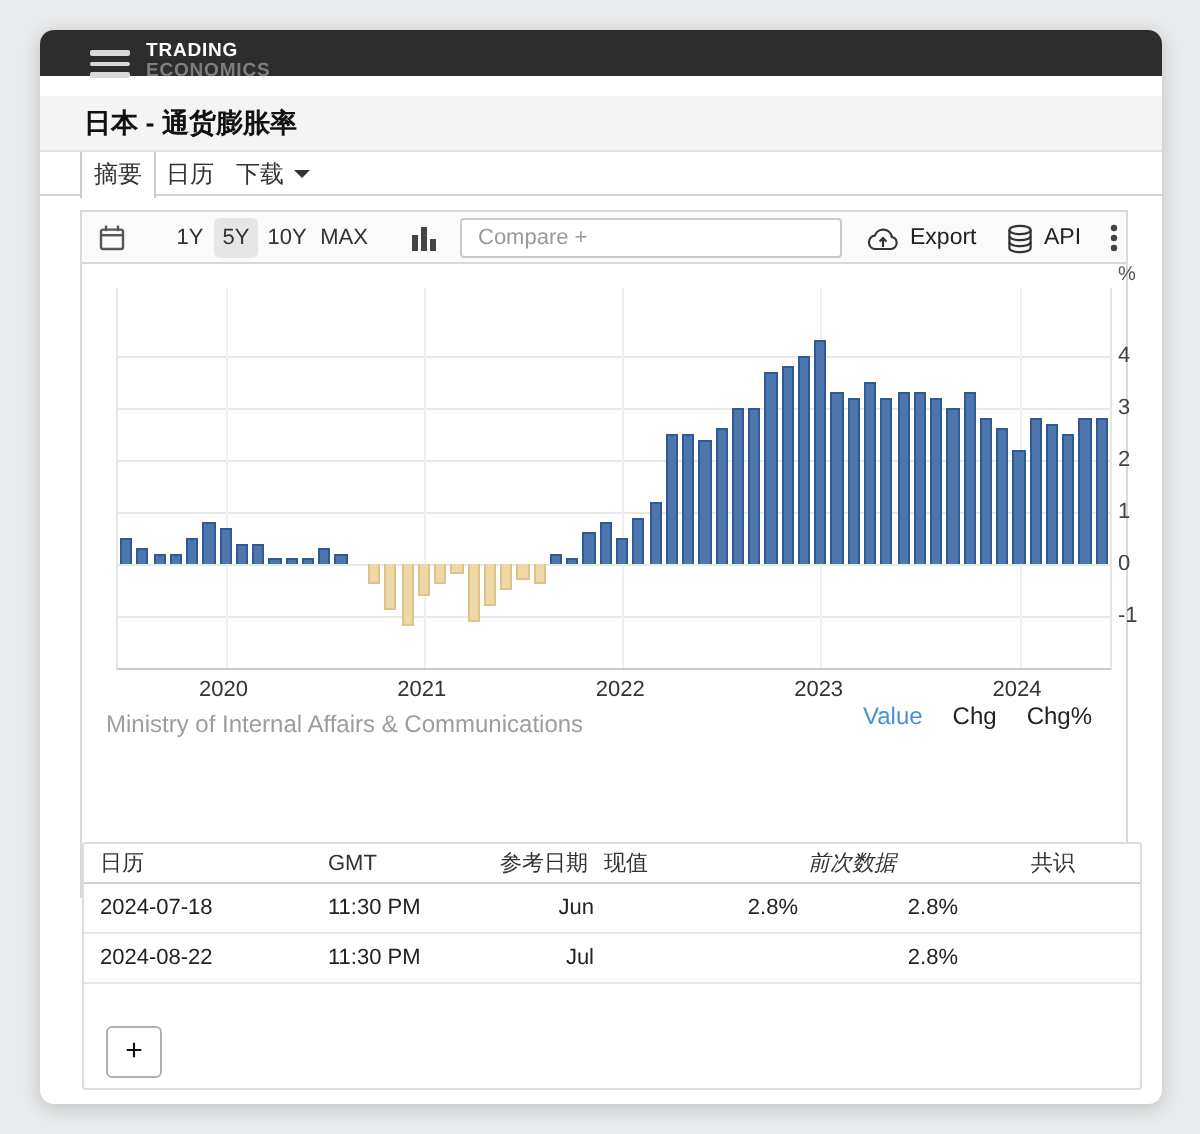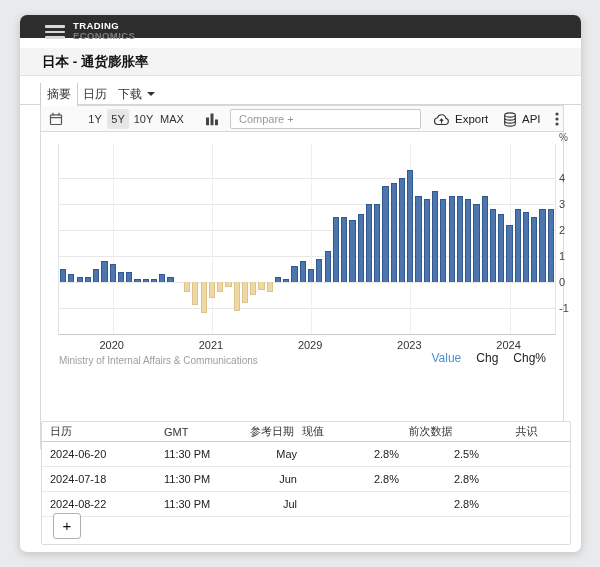--- a/index.html
+++ b/index.html
@@ -26,21 +26,21 @@
   .logo .l1{color:#ffffff;}
   .logo .l2{color:#7e7e7e;}
   
   .titlebar{
     position:absolute;left:0;top:33px;width:100%;height:27px;
     background:#f4f4f4;border-bottom:1px solid #e2e2e2;
     display:flex;align-items:center;
   }
   .titlebar .t{padding-left:22px;font-size:13.5px;font-weight:bold;color:#111;}
   
-  .tabsrow{position:absolute;left:0;top:68px;width:100%;height:22px;text-align:center;}
+  .tabsrow{position:absolute;left:0;top:61px;width:100%;height:22px;text-align:center;}
   .tabsrow .bline{position:absolute;left:0;bottom:0;width:100%;height:1px;background:#d5d5d5;}
   .tab{position:absolute;top:0;height:22px;display:flex;align-items:center;font-size:12px;color:#333;cursor:pointer;}
   .tab.active{
     background:#fff;border-left:1px solid #ccc;border-right:1px solid #ccc;
     height:23px;z-index:2;justify-content:center;
   }
   .caret{display:inline-block;width:0;height:0;border-left:4px solid transparent;border-right:4px solid transparent;border-top:4px solid #333;margin-left:5px;}
   
   .chartbox{
     position:absolute;left:20px;top:90px;width:524px;height:344px;
@@ -68,39 +68,39 @@
     box-sizing:content-box;
   }
   .hgrid{position:absolute;left:0;width:100%;height:1px;background:#e8e8e8;}
   .vgrid{position:absolute;top:0;width:1px;height:100%;background:#efefef;}
   .bar{position:absolute;box-sizing:border-box;}
   .bar.pos{background:#4e76ae;border:1px solid #30598f;border-bottom:none;}
   .bar.neg{background:#eed8a6;border:1px solid #ddc28c;border-top:none;}
   .ylab{position:absolute;left:518px;width:26px;font-size:11px;color:#444;}
   .xlab{position:absolute;width:44px;text-align:center;font-size:11px;color:#333;top:233px;}
   .pct{position:absolute;left:518px;top:26px;font-size:10px;color:#555;}
-  .srcrow{position:absolute;left:18px;top:249px;font-size:10px;color:#9d9d9d;}
+  .srcrow{position:absolute;left:12px;top:249px;font-size:12px;color:#9d9d9d;}
   .linksrow{position:absolute;right:17px;top:245px;display:flex;gap:15px;font-size:12px;color:#222;}
   .linksrow .lnk{cursor:pointer;}
   .linksrow .lnk.active{color:#4a90d2;}
   .feedback{position:absolute;right:4px;bottom:3px;font-size:8px;color:#555;cursor:pointer;}
   
   .tablebox{
     position:absolute;left:21px;top:406px;width:530px;height:124px;
     border:1px solid #dcdcdc;border-radius:2px;box-sizing:border-box;background:#fff;
   }
   table.cal{border-collapse:collapse;width:100%;table-layout:fixed;font-size:11px;color:#222;}
   table.cal th{font-weight:normal;color:#333;height:17px;border-bottom:1px solid #cfcfcf;}
   table.cal td{height:22px;border-bottom:1px solid #e8e8e8;}
   .al{text-align:left;padding-left:8px;}
   .ar{text-align:right;padding-right:4px;}
   .ac{text-align:center;}
   th.hr3{text-align:right;padding-right:7px;}
   th.hr4{text-align:left;padding-right:21px;}
-  th.hr5{text-align:center;padding-right:26px;}
+  th.hr5{text-align:left;padding-right:26px;font-style:italic;}
   .plusrow{position:absolute;left:0;bottom:0;width:100%;height:37px;display:flex;align-items:center;}
   .plusbtn{
     margin-left:11px;width:26px;height:24px;border:1px solid #b0b0b0;border-radius:3px;
     background:#fff;font-size:15px;color:#111;display:flex;align-items:center;justify-content:center;cursor:pointer;
   }
   svg{display:block;}
 </style>
 </head>
 <body>
 
@@ -255,21 +255,21 @@
       </div>
     <div id="axes">
         <div class="ylab" style="top: 196px;">-1</div>
         <div class="ylab" style="top: 170px;">0</div>
         <div class="ylab" style="top: 144px;">1</div>
         <div class="ylab" style="top: 118px;">2</div>
         <div class="ylab" style="top: 92px;">3</div>
         <div class="ylab" style="top: 66px;">4</div>
         <div class="xlab" style="left: 48.7333px;">2020</div>
         <div class="xlab" style="left: 147.933px;">2021</div>
-        <div class="xlab" style="left: 247.133px;">2029</div>
+        <div class="xlab" style="left: 247.133px;">2022</div>
         <div class="xlab" style="left: 346.333px;">2023</div>
         <div class="xlab" style="left: 445.533px;">2024</div>
       </div>
 
     <div class="srcrow">Ministry of Internal Affairs &amp; Communications</div>
     <div class="linksrow" id="chartlinks">
         <span class="lnk active">Value</span>
         <span class="lnk">Chg</span>
         <span class="lnk">Chg%</span>
       </div>
@@ -291,28 +291,20 @@
             <th class="al">日历</th>
             <th class="al">GMT</th>
             <th class="hr3">参考日期</th>
             <th class="hr4">现值</th>
             <th class="hr5">前次数据</th>
             <th class="ac">共识</th>
           </tr>
         </thead>
       <tbody id="tbody">
           <tr>
-            <td class="al">2024-06-20</td>
-            <td class="al">11:30 PM</td>
-            <td class="ar">May</td>
-            <td class="ar">2.8%</td>
-            <td class="ar">2.5%</td>
-            <td class="ac"></td>
-          </tr>
-          <tr>
             <td class="al">2024-07-18</td>
             <td class="al">11:30 PM</td>
             <td class="ar">Jun</td>
             <td class="ar">2.8%</td>
             <td class="ar">2.8%</td>
             <td class="ac"></td>
           </tr>
           <tr>
             <td class="al">2024-08-22</td>
             <td class="al">11:30 PM</td>

